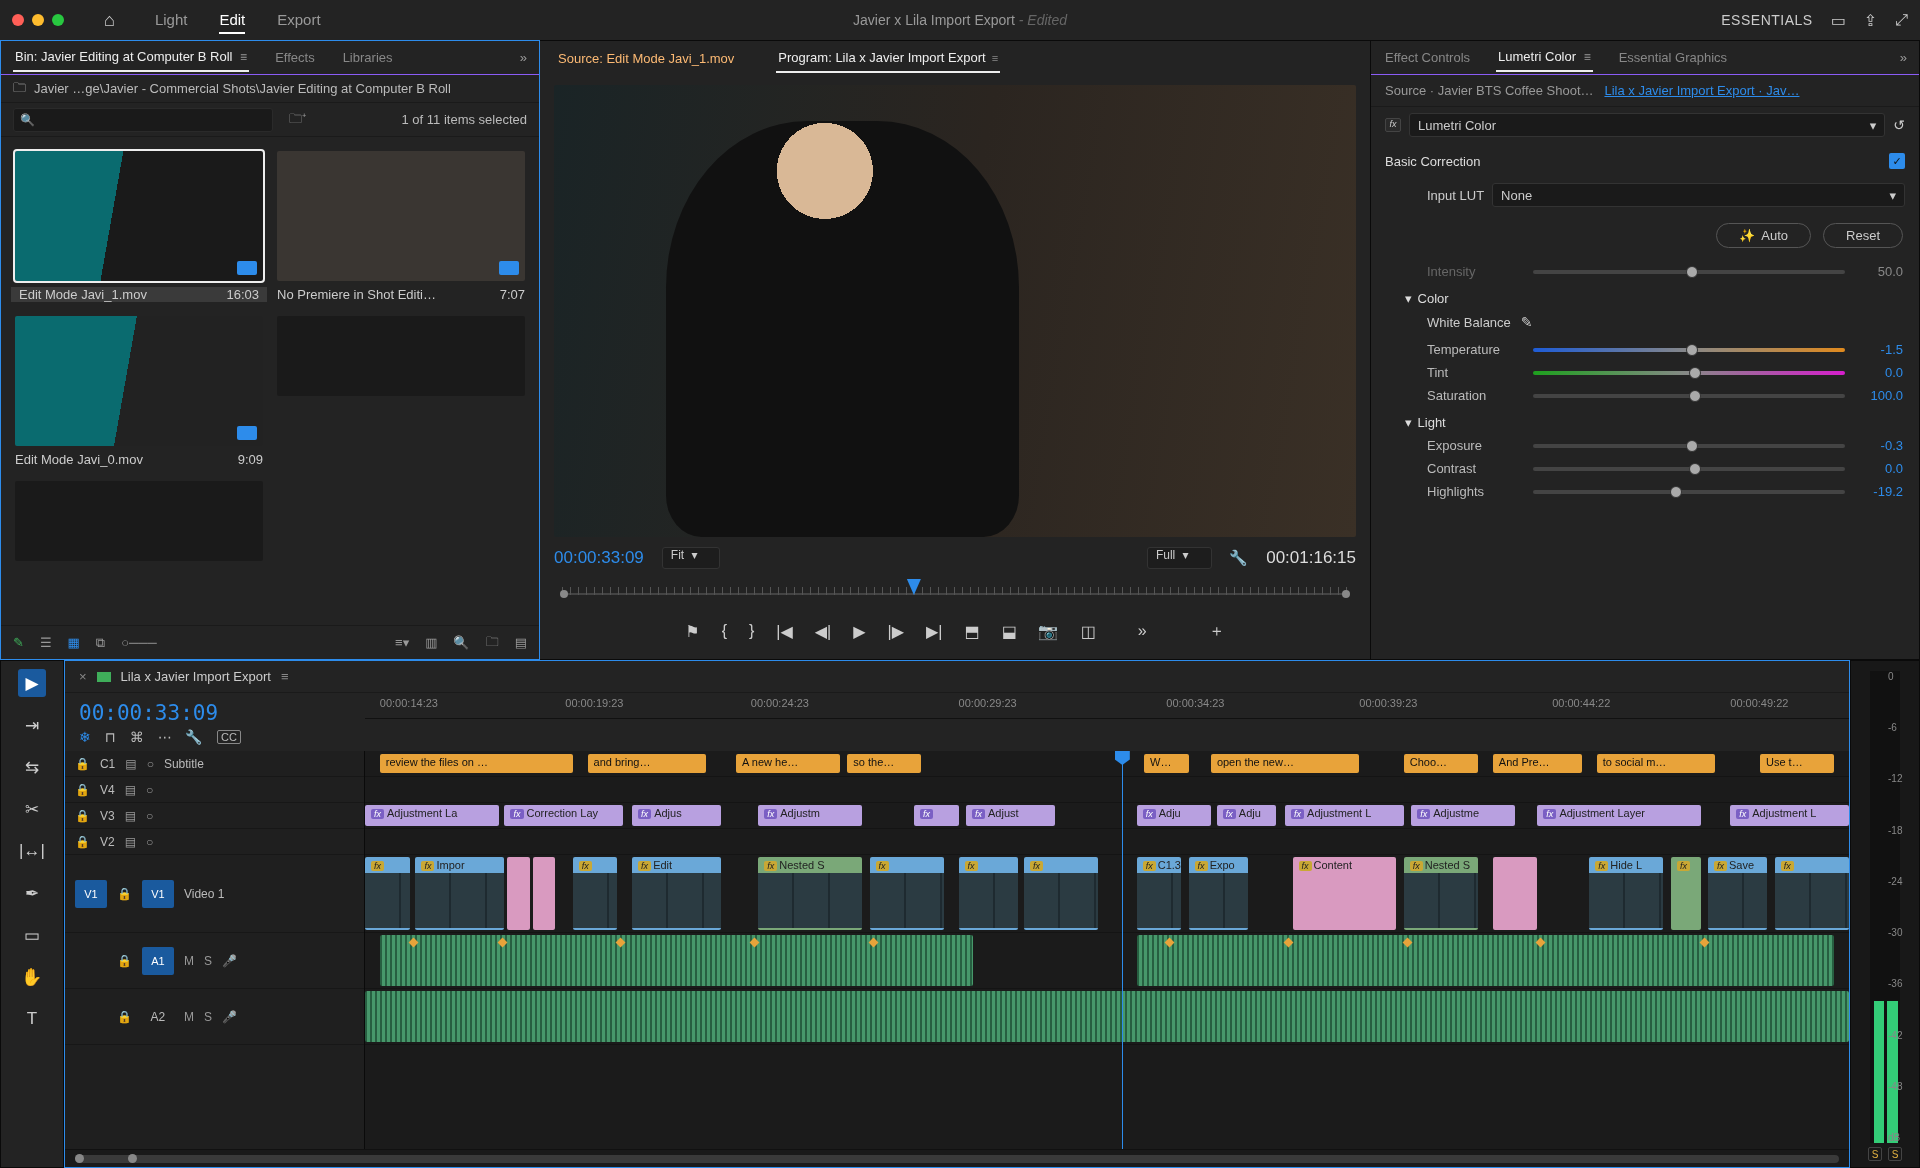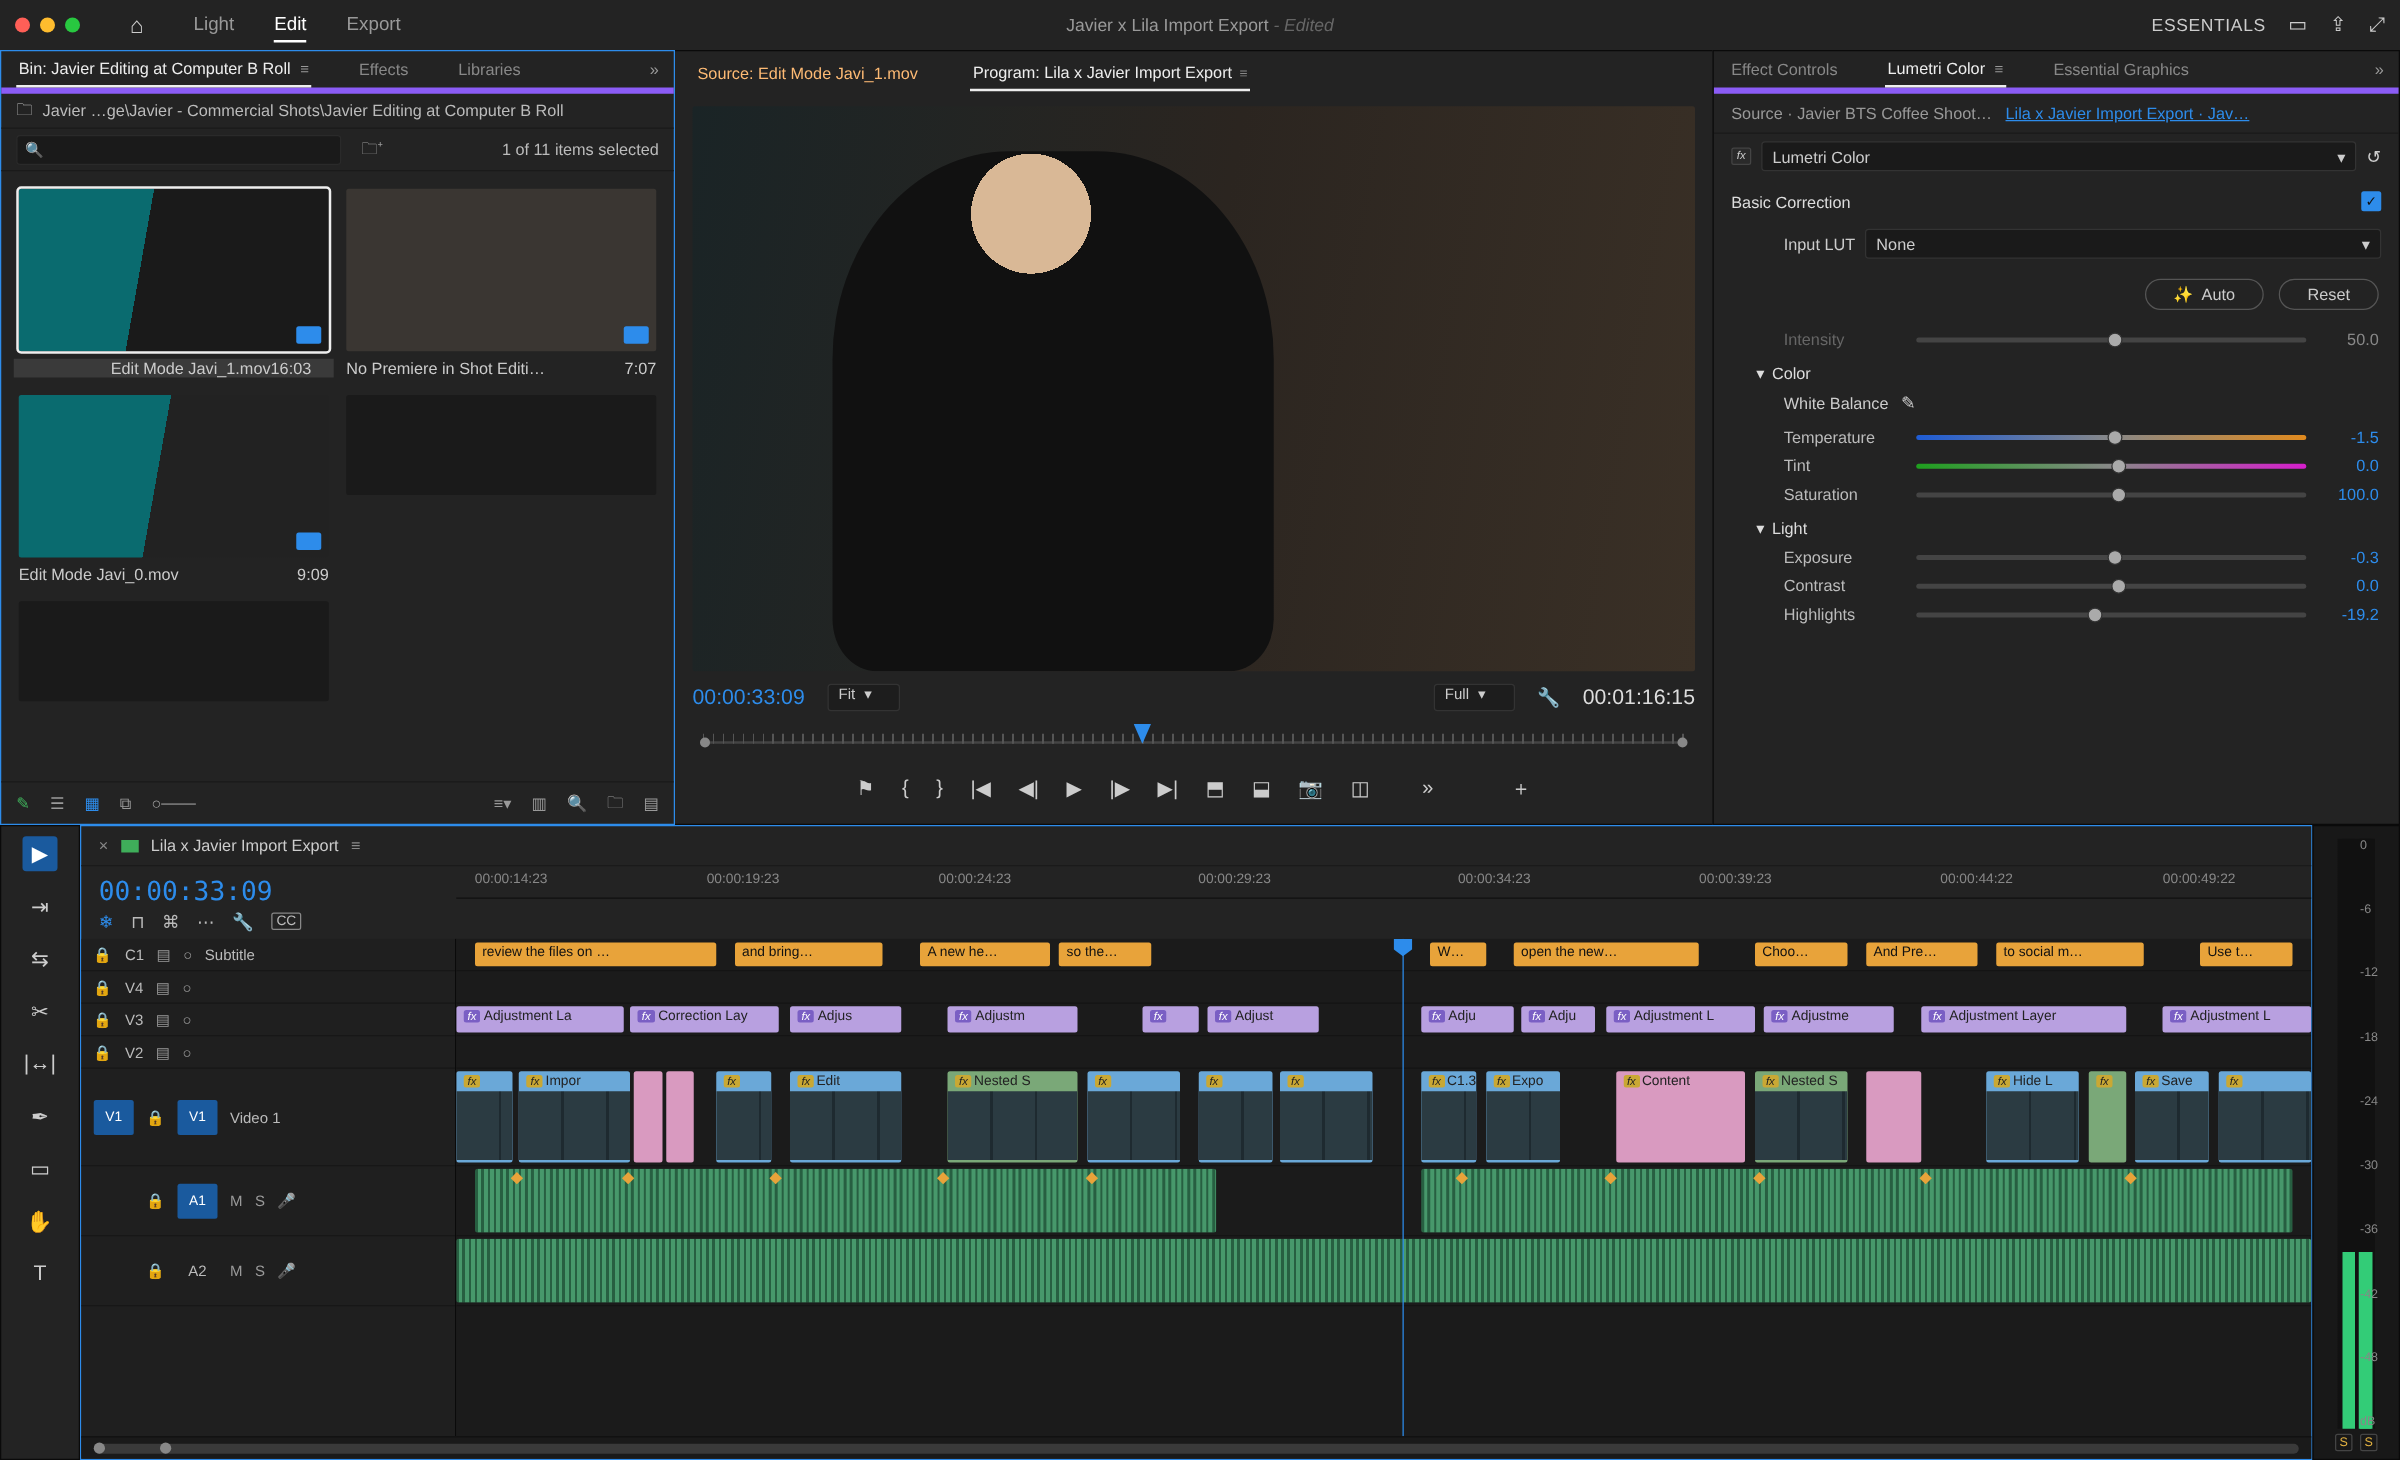--- a/index.html
+++ b/index.html
@@ -13,40 +13,40 @@
 .workspace-tabs div { color:#999; cursor:pointer; padding:4px 0; }
 .workspace-tabs div.active { color:#fff; border-bottom:2px solid #fff; }
 .doc-title { position:absolute; left:50%; transform:translateX(-50%); color:#999; font-size:14px; }
 .doc-title .edited { color:#666; font-style:italic;text-align:center; }
 .header-right { margin-left:auto; display:flex; gap:18px; align-items:center; color:#ccc; font-size:14px; }
 .header-right .essentials { letter-spacing:0.5px; }
 .icon-btn { cursor:pointer; font-size:16px; }
 
 .workspace { display:grid; grid-template-columns:540px 830px 550px; grid-template-rows:620px; }
 .panel { background:#232323; border:1px solid #0a0a0a; display:flex; flex-direction:column; }
-.panel-tabs { display:flex; align-items:center; height:34px; padding:0 12px; gap:36px; font-size:13px; border-bottom:5px solid #8b5cf6; }
+.panel-tabs { display:flex; align-items:center; height:34px; padding:0 12px; gap:24px; font-size:13px; border-bottom:1px solid #8b5cf6; }
 .panel-tabs .tab { color:#888; cursor:pointer; padding:6px 2px; }
 .panel-tabs .tab.active { color:#eee; border-bottom:2px solid #eee; }
 .panel-tabs .fill { flex:1; }
 .panel-tabs .menu-icon { color:#999; font-size:12px; margin-left:4px; }
 .panel-tabs .dbl-chev { color:#999; cursor:pointer; }
 
 .breadcrumb { height:28px; display:flex; align-items:center; padding:0 12px; gap:8px; color:#bbb; font-size:13px; border-bottom:1px solid #1a1a1a; }
 .search-row { height:34px; display:flex; align-items:center; gap:8px; padding:0 12px; border-bottom:1px solid #1a1a1a; }
 .search-box { flex:0 0 260px; height:24px; background:#1a1a1a; border:1px solid #2a2a2a; border-radius:3px; display:flex; align-items:center; padding:0 6px; color:#888; }
 .search-right { margin-left:auto; color:#bbb; font-size:13px; }
 .bin-icon-small { color:#999; font-size:13px; margin-left:8px; }
 
 .thumbs { flex:1; overflow:auto; padding:14px; display:grid; grid-template-columns:1fr 1fr; gap:14px; align-content:start; }
 .thumb { position:relative; }
 .thumb.sel .img { outline:2px solid #eee; }
 .thumb .img { width:100%; height:130px; background:#0f2a2c; border-radius:2px; position:relative; overflow:hidden; }
 .thumb .badge { position:absolute; bottom:6px; right:6px; width:20px; height:14px; background:#2d8ceb; border-radius:2px; }
 .thumb-row { display:flex; justify-content:space-between; margin-top:6px; font-size:13px; color:#ccc; }
-.thumb.sel .thumb-row { background:#3a3a3a; margin:6px -4px 0; padding:0 18px;justify-content:flex-end; }
+.thumb.sel .thumb-row { background:#3a3a3a; margin:6px -4px 0; padding:0 8px; }
 .bin-toolbar { height:34px; border-top:1px solid #1a1a1a; display:flex; align-items:center; gap:16px; padding:0 12px; color:#999; }
 .bin-toolbar .fill{flex:1}
 .bin-toolbar span { cursor:pointer; font-size:13px; }
 
 
 .center { border-left:none; border-right:none; overflow:hidden; }
 .monitor-tabs { display:flex; height:34px; align-items:center; gap:40px; padding:0 16px; font-size:13px; }
 .monitor-tabs .tab { color:#fdba74; cursor:pointer; padding:6px 2px; }
 .monitor-tabs .tab.active { color:#eee; border-bottom:2px solid #eee; }
 .monitor-tabs .menu-icon{font-size:11px;color:#888;margin-left:6px}

